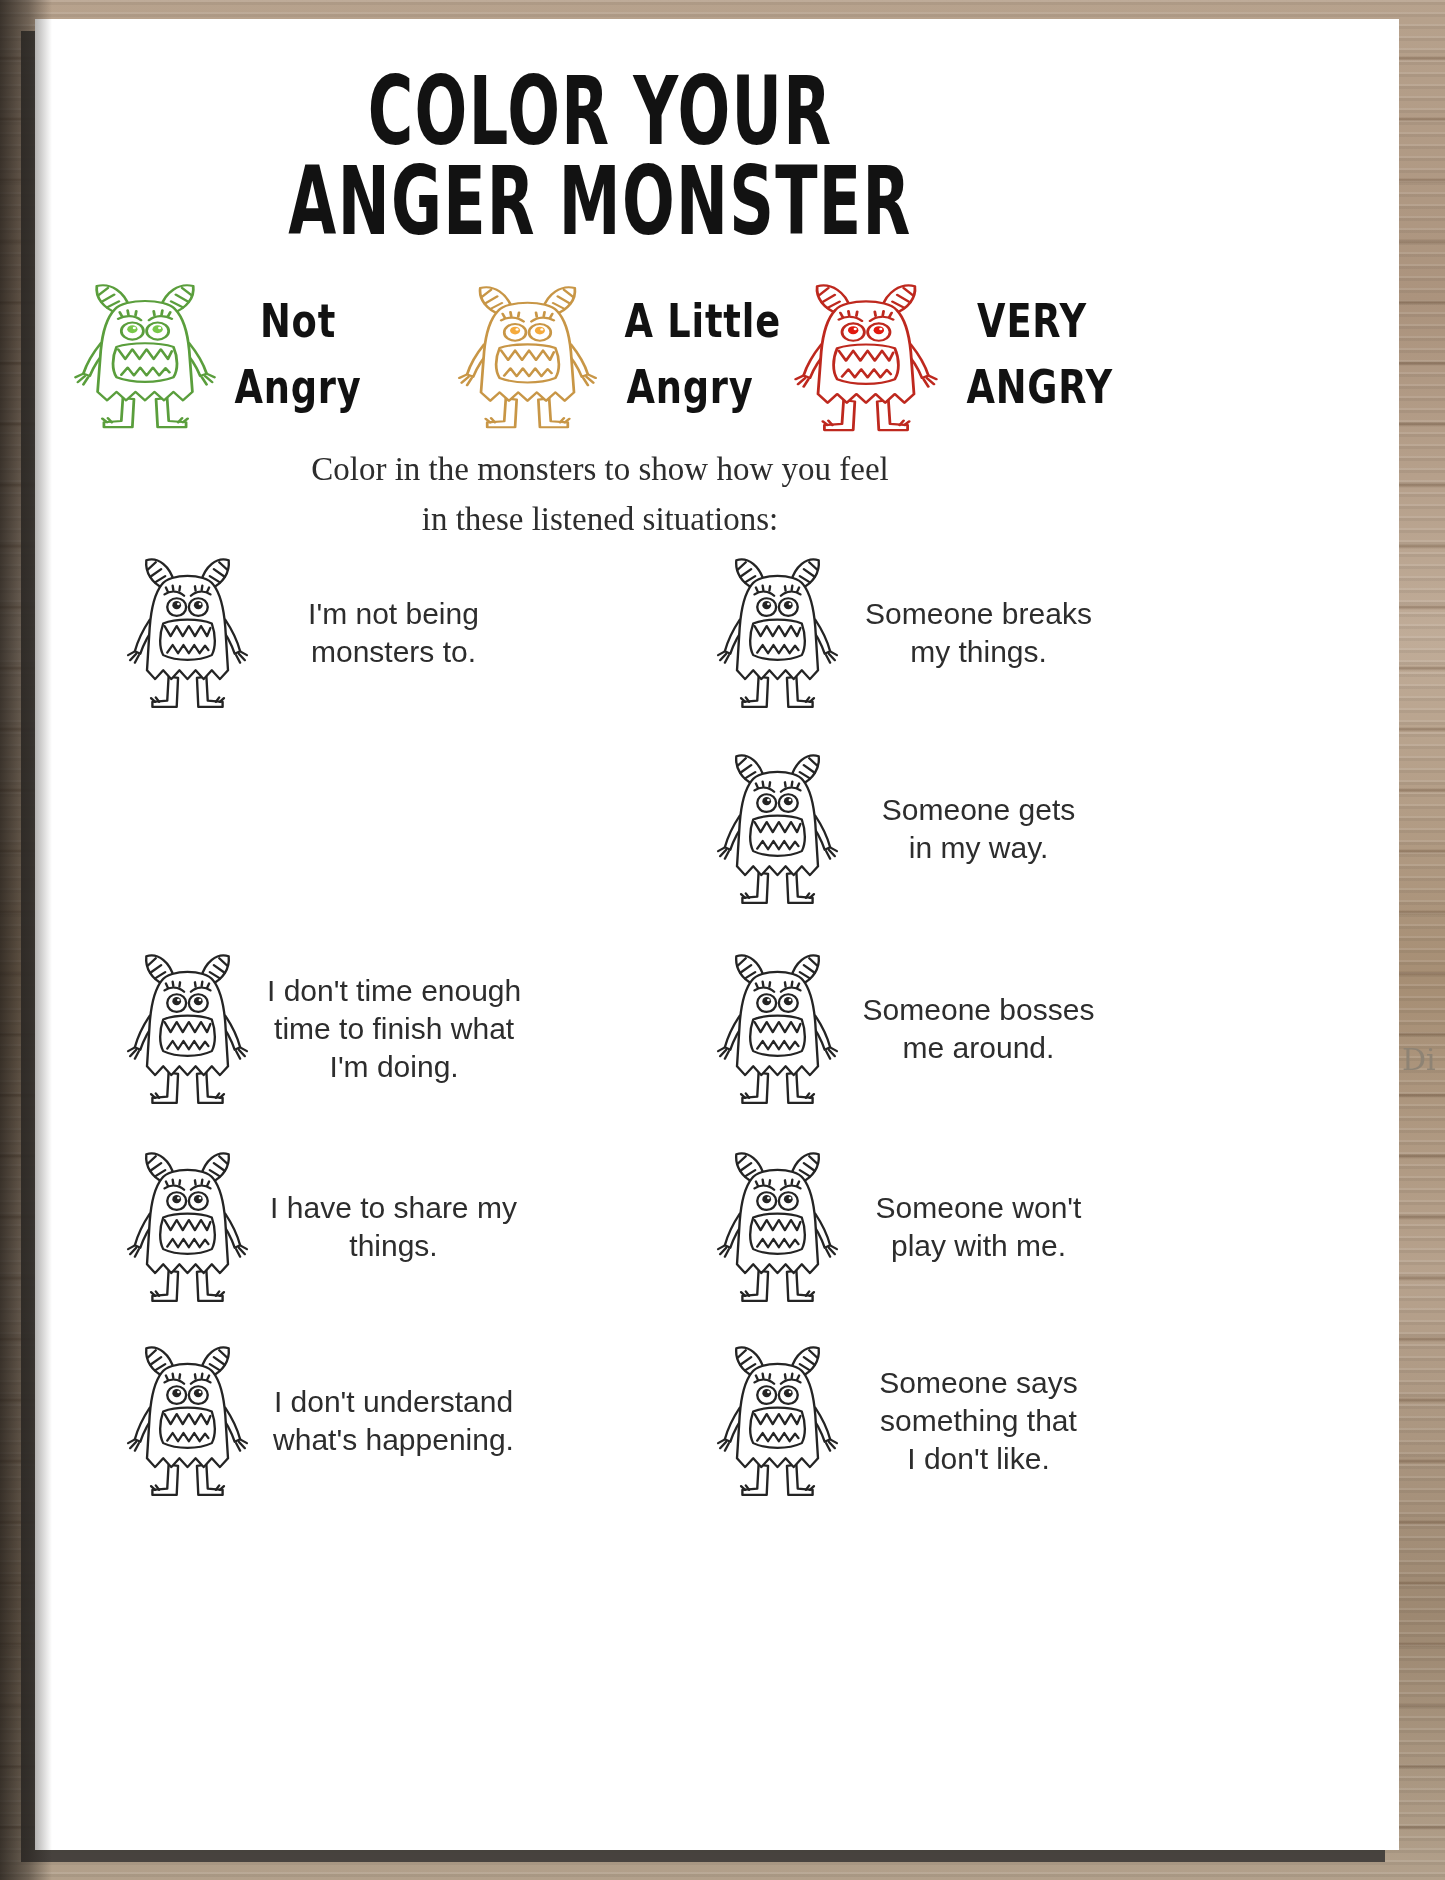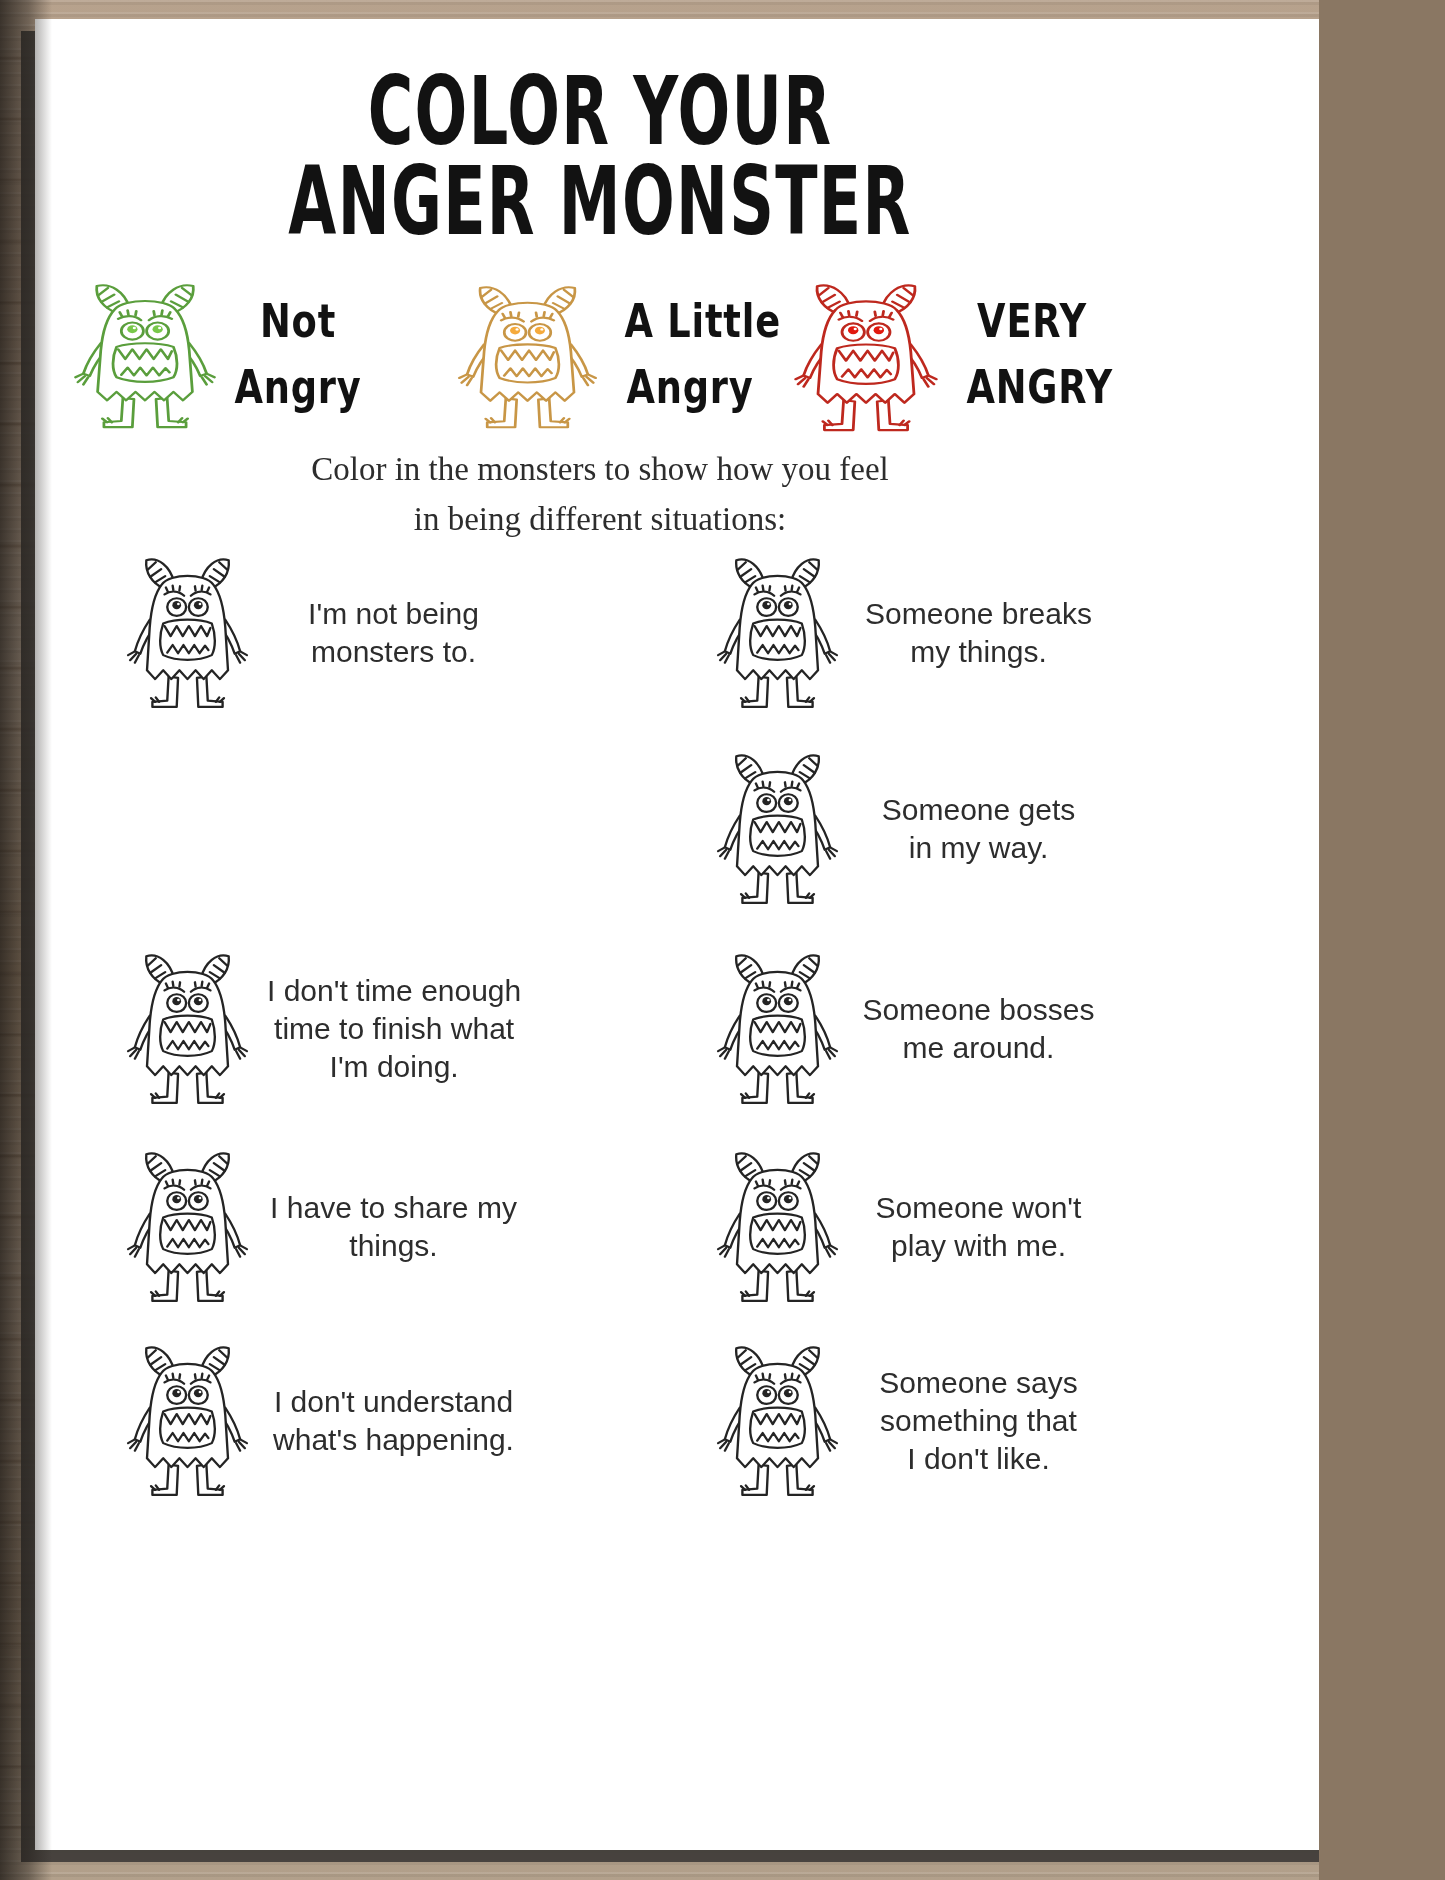--- a/index.html
+++ b/index.html
@@ -1,16 +1,16 @@
 <!DOCTYPE html>
 <html><head>
 <meta charset="utf-8">
 <style>
   html,body{margin:0;padding:0;background:#8a7763;}
-  #stage{position:relative;width:1319px;height:1880px;overflow:hidden;
+  #stage{position:relative;width:1445px;height:1880px;overflow:hidden;
     font-family:"Liberation Sans",sans-serif;}
   
   .wood{position:absolute;inset:0;
     background:
       repeating-linear-gradient(180deg,
         rgba(92,66,44,0) 0px, rgba(92,66,44,0) 56px,
         rgba(92,66,44,0.38) 58px, rgba(92,66,44,0) 61px),
       repeating-linear-gradient(180deg,
         rgba(255,255,255,0.10) 0 2px, rgba(0,0,0,0.05) 2px 5px,
         rgba(255,255,255,0) 5px 12px),
@@ -113,21 +113,21 @@
 
   <svg class="monster" viewBox="0 0 200 250" preserveAspectRatio="none" style="position: absolute; left: 786px; top: 280px; width: 160px; height: 155px; color: rgb(190, 40, 30); --pupil: #e1190f;">
       <use href="#monster"></use>
     </svg>
   <div class="display legend-label" style="left:950px;top:288px;width:164px">
     <div>VERY</div>
     <div>ANGRY</div>
   </div>
 
   <div class="hand instr" style="top:449px">Color in the monsters to show how you feel</div>
-  <div class="hand instr" style="top:499px">in being different situations:</div>
+  <div class="hand instr" style="top:499px">in these listened situations:</div>
 
   <div class="row" style="left:120px;top:552px;width:400px">
     <svg class="monster monster-bw" viewBox="0 0 200 250" preserveAspectRatio="none" style="width: 135px; height: 158px; color: rgb(36, 36, 36);">
         <use href="#monster"></use>
       </svg>
     <div class="sit hand">
       <span>I'm not being</span>
         <span>monsters to.</span>
     </div>
   </div>

